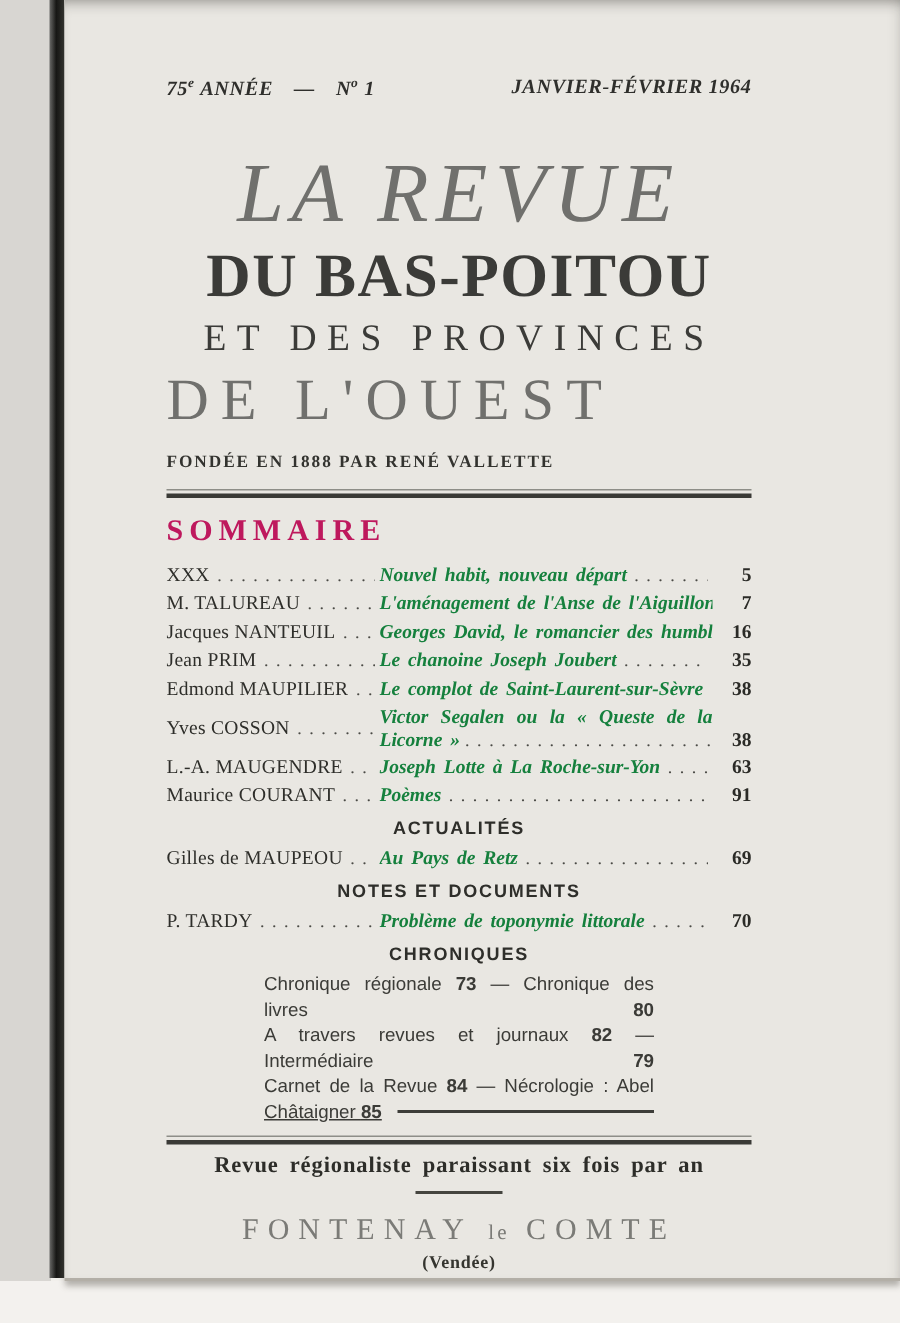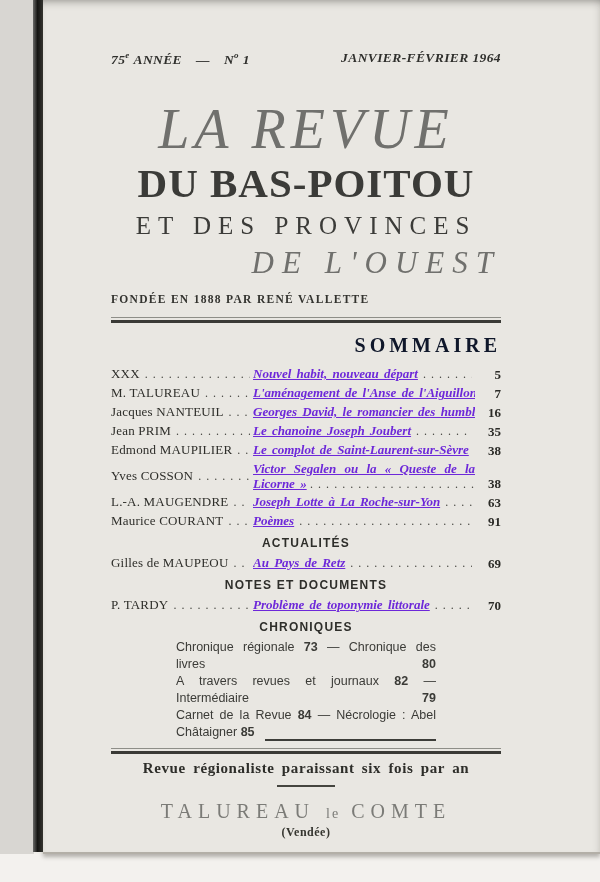--- a/index.html
+++ b/index.html
@@ -30,56 +30,56 @@
     font-style:italic;font-weight:bold;font-size:13.5px;color:#2f2f2c;letter-spacing:.4px;}
   .mast sup{font-size:9px;}
   .mast .gap{display:inline-block;width:14px;}
 
   
   .t1{margin-top:32px;text-align:center;font-style:italic;font-size:56px;line-height:1.05;
       color:#70706d;letter-spacing:5px;}
   .t2{margin-top:4px;text-align:center;font-weight:bold;font-size:41px;line-height:1.05;
       color:#3b3b38;letter-spacing:1px;}
   .t3{margin-top:8px;text-align:center;font-size:25px;line-height:1.05;color:#3b3b38;letter-spacing:7px;}
-  .t4{margin-top:7px;text-align:right;font-style:italic;font-size:31px;line-height:1.05;
+  .t4{margin-top:7px;text-align:left;font-size:39px;line-height:1.05;
       color:#70706d;letter-spacing:8px;}
   .founded{margin-top:14px;text-align:left;font-weight:bold;font-size:11.5px;
       letter-spacing:1.3px;color:#33332f;}
 
   .rule-double{margin-top:12px;height:2px;border-top:1px solid #8e8e88;border-bottom:3px solid #3a3a36;}
 
-  .sommaire{margin-top:11px;text-align:right;font-weight:bold;font-size:20px;
-      letter-spacing:4px;color:#0f172a;}
+  .sommaire{margin-top:11px;text-align:left;font-weight:bold;font-size:20px;
+      letter-spacing:4px;color:#be185d;}
 
   
   .toc{margin-top:9px;font-size:13px;}
   .toc-row{display:flex;align-items:center;margin:0 0 3px 0;line-height:15px;}
   .cell-author{width:142px;flex:none;display:flex;align-items:baseline;overflow:hidden;}
   .author{white-space:nowrap;letter-spacing:.2px;color:#2e2e2a;}
   .cell-title{flex:1;display:flex;align-items:baseline;overflow:hidden;}
-  .cell-title em,.cell-title-wrap em{font-style:italic;font-weight:bold;color:#6d28d9;word-spacing:2px;text-decoration:underline;}
+  .cell-title em,.cell-title-wrap em{font-style:italic;font-weight:bold;color:#15803d;word-spacing:2px;}
   .cell-title em{white-space:nowrap;}
   .cell-title-wrap{flex:1;overflow:hidden;max-height:30px;text-align:justify;}
   .dots{flex:1;overflow:hidden;white-space:nowrap;margin:0 3px 0 5px;color:#4a4a45;}
   .dots::after{content:". . . . . . . . . . . . . . . . . . . . . . . . . . . . . . . . . . . . . . . .";
       letter-spacing:1px;font-size:12px;}
   .leader-inline{color:#4a4a45;font-size:12px;letter-spacing:1px;}
   .cell-page{width:26px;flex:none;text-align:right;font-weight:bold;color:#2b2b27;}
   .pg-bottom{align-self:flex-end;}
 
   
   .sec-head{margin:7px 0 5px 0;text-align:center;font-family:"Liberation Sans",sans-serif;
       font-weight:bold;font-size:12px;letter-spacing:1.2px;color:#2e2e2a;}
 
   
   .chro{margin:3px auto 0 auto;width:260px;font-family:"Liberation Sans",sans-serif;
       font-size:12.5px;line-height:17px;color:#3b3b37;}
   .chro-line{text-align:justify;text-align-last:justify;}
   .chro-line .b,.chro-last .b{font-weight:bold;}
-  .chro-last{display:flex;align-items:flex-end;}
+  .chro-last{display:flex;align-items:center;text-decoration:underline;}
   .chro-last .endrule{flex:1;height:2px;background:#3d3d39;margin-left:10px;}
 
   .rule-double.bottom{margin-top:7px;}
 
   
   .tagline{margin-top:6px;text-align:center;font-weight:bold;font-size:15px;
       letter-spacing:.6px;word-spacing:3px;color:#2d2d29;}
   .short-rule{width:58px;height:0;border-top:2px solid #45453f;margin:8px auto 0 auto;}
   .city{margin-top:13px;text-align:center;font-size:20px;letter-spacing:6px;color:#7b7b77;}
   .city .le{font-size:14px;letter-spacing:2px;}
@@ -244,17 +244,17 @@
             <span class="endrule"></span>
           </div>
       </div>
 
     </div>
 
     <div class="rule-double bottom"></div>
 
     <div class="tagline">Revue régionaliste paraissant six fois par an</div>
     <div class="short-rule"></div>
-    <div class="city"><span>TALUREAU</span> <span class="le">le</span> <span>COMTE</span></div>
+    <div class="city"><span>FONTENAY</span> <span class="le">le</span> <span>COMTE</span></div>
     <div class="dept">(Vendée)</div>
 
   </div>
 </div>
 
 </body></html>

